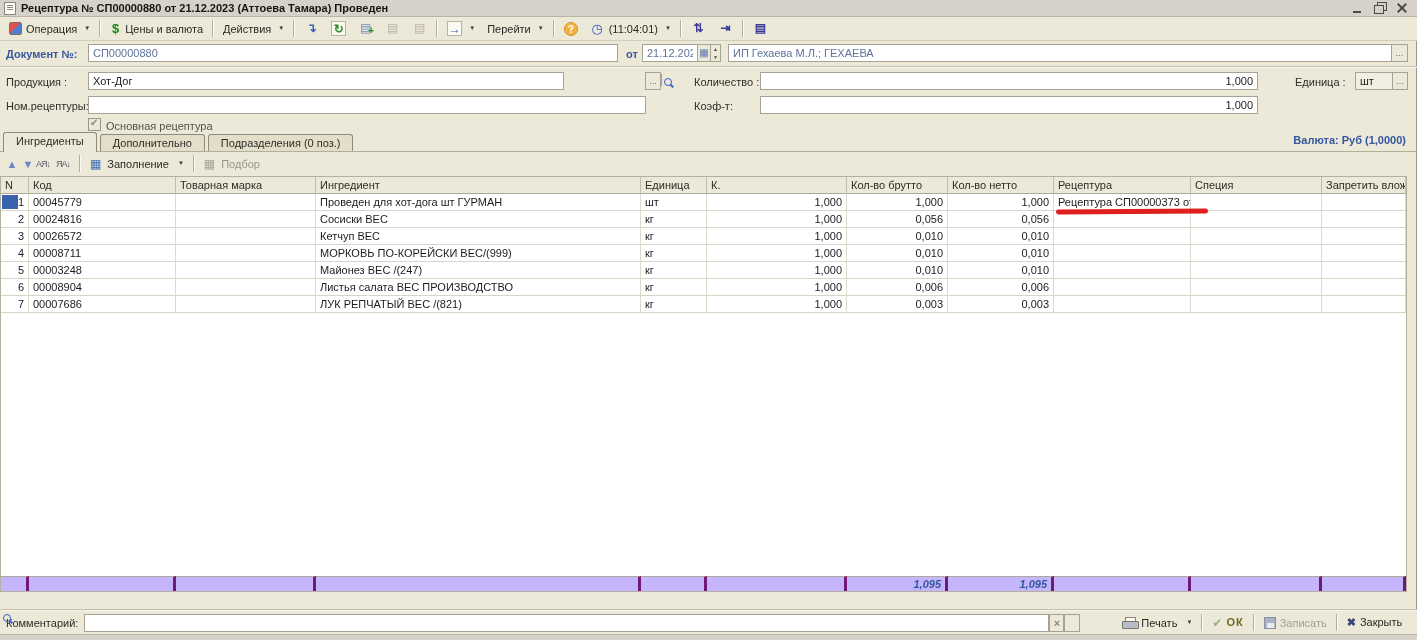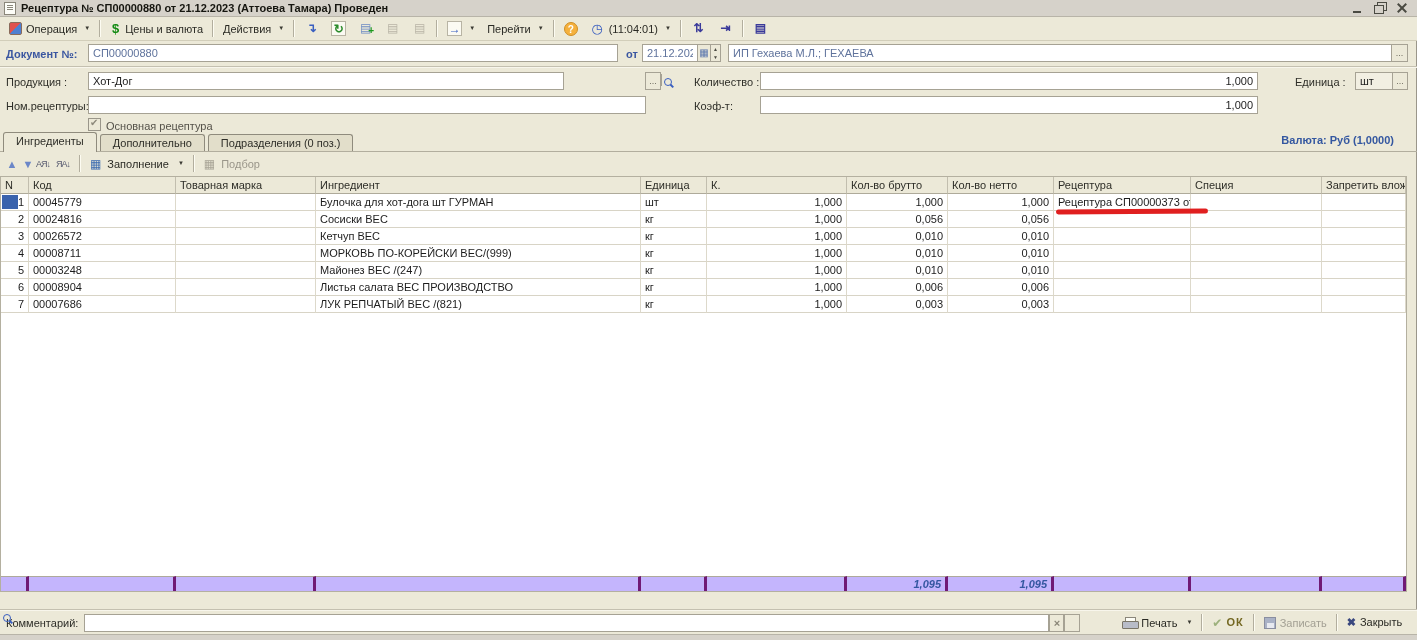--- a/index.html
+++ b/index.html
@@ -58,21 +58,21 @@
   .lens::before { content:""; position:absolute; left:3px; top:3px; width:6px; height:6px; border:1.5px solid #3a5fc0; border-radius:50%; }
   .lens::after { content:""; position:absolute; left:9px; top:10px; width:4px; height:1.5px; background:#3a5fc0; transform:rotate(45deg); }
   .cal-btn::before { content:"▦"; color:#5a76ae; font-size:10px; }
   .spinner { position:absolute; width:11px; height:18px; border:1px solid #a6a294; background:#ece9d8; }
   .spinner span { display:block; height:8px; font-size:5px; color:#4a4a42; text-align:center; line-height:8px; }
   .hline { position:absolute; left:0; width:1417px; height:2px; border-top:1px solid #c4c0b0; border-bottom:1px solid #f8f6ec; }
 
   .checkbox { position:absolute; width:13px; height:13px; background:#ece9d8; border:1px solid #9a968a; }
   .checkbox::after { content:"✔"; position:absolute; left:1px; top:-2px; font-size:10px; color:#8d897b; }
 
-  .currency-info { position:absolute; top:134px; right:22px; color:#3457a0; font-weight:bold; }
+  .currency-info { position:absolute; top:134px; right:10px; color:#3457a0; font-weight:bold; }
 
   
   .tabs { position:absolute; top:132px; left:3px; height:20px; display:flex; align-items:flex-end; }
   .tab { border:1px solid #8f8b7d; border-bottom:none; border-radius:3px 3px 0 0; background:#e2deca;
          padding:2px 12px 2px 12px; margin-right:3px; height:18px; color:#2e2e28; }
   .tab.active { background:#ece9d8; height:20px; font-weight:normal; position:relative; z-index:2; }
   .tab-underline { position:absolute; top:151px; left:0; width:1417px; height:1px; background:#b2ae9e; }
 
   
   .grid-toolbar { position:absolute; top:153px; left:0; width:1417px; height:21px; display:flex; align-items:center; padding:0 4px; }
@@ -271,21 +271,21 @@
         <div class="cell" style="width: 106px;">Кол-во нетто</div>
         <div class="cell" style="width: 137px;">Рецептура</div>
         <div class="cell" style="width: 131px;">Специя</div>
         <div class="cell" style="width: 84px;">Запретить вложен...</div>
       </div>
     <div>
         <div class="trow">
           <div class="cell num ncell" style="width: 28px;">1<span class="row-marker"></span></div>
           <div class="cell" style="width: 147px;">00045779</div>
           <div class="cell" style="width: 140px;"></div>
-          <div class="cell" style="width: 325px;">Булочка для хот-дога шт ГУРМАН</div>
+          <div class="cell" style="width: 325px;">Проведен для хот-дога шт ГУРМАН</div>
           <div class="cell" style="width: 66px;">шт</div>
           <div class="cell num" style="width: 140px;">1,000</div>
           <div class="cell num" style="width: 101px;">1,000</div>
           <div class="cell num" style="width: 106px;">1,000</div>
           <div class="cell" style="width: 137px;">Рецептура СП00000373 от ...</div>
           <div class="cell" style="width: 131px;"></div>
           <div class="cell" style="width: 84px;"></div>
         </div>
         <div class="trow">
           <div class="cell num ncell" style="width: 28px;">2</div>

